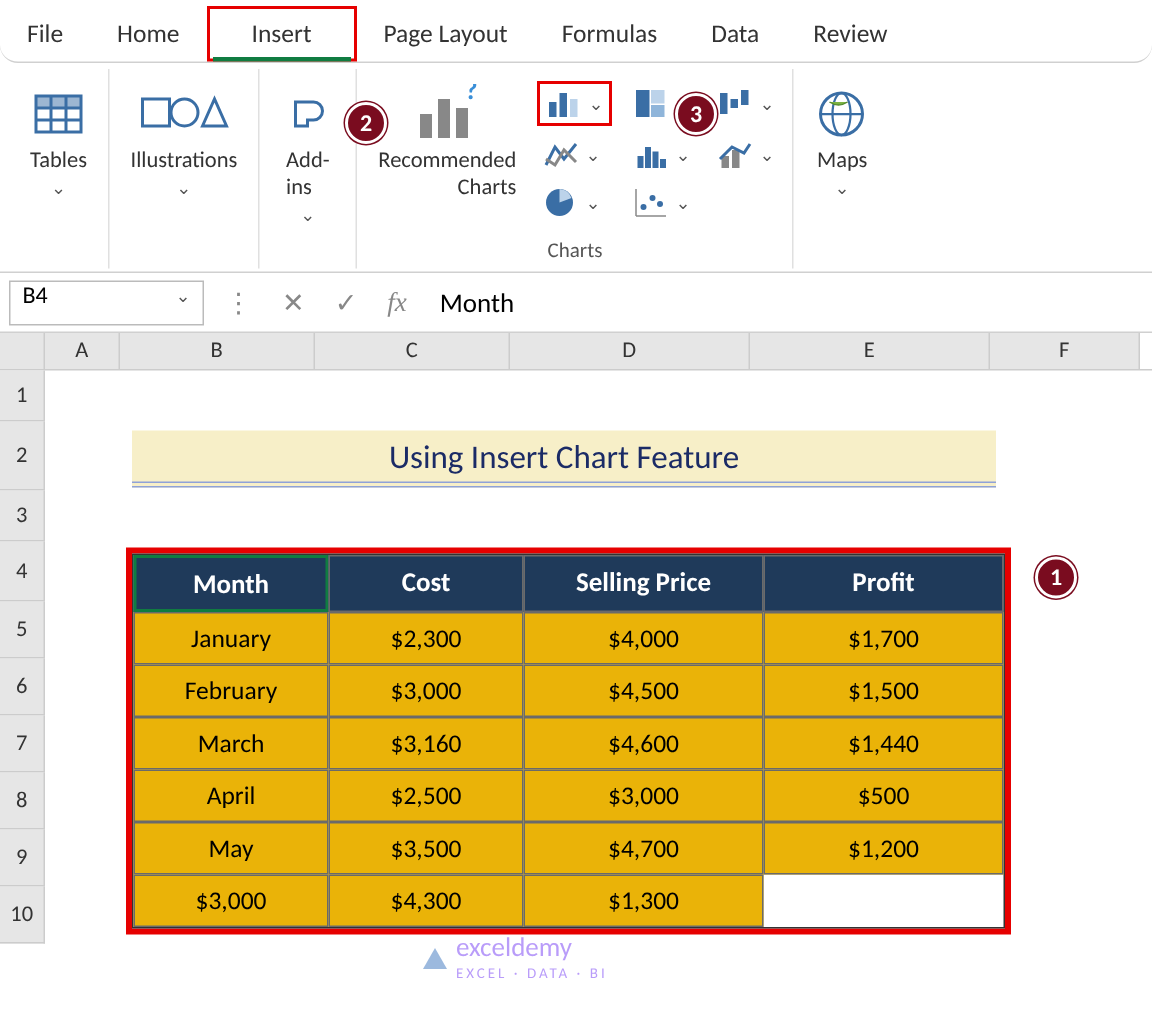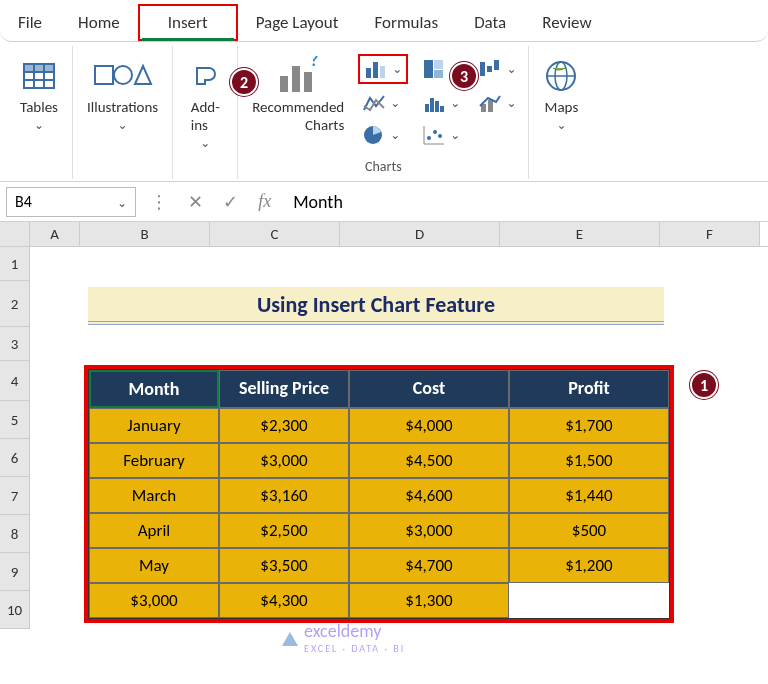--- a/index.html
+++ b/index.html
@@ -22,38 +22,38 @@
   .chev { font-size:12px; color:#555; margin-top:2px; }
   .chart-grid { display:grid; grid-template-columns: repeat(3, auto); gap:6px 10px; padding-top:4px; }
   .smallbtn { display:flex; align-items:center; cursor:pointer; padding:2px 4px; gap:4px; }
   .smallbtn .chev { margin-top:0; }
   .hl-red { border:2px solid #e60000; }
 
   .badge { position:absolute; width:28px; height:28px; border-radius:50%; background:#7a0c1f; color:#fff; display:flex; align-items:center; justify-content:center; font-size:16px; font-weight:bold; border:2px solid #fff; box-shadow:0 0 0 1px #7a0c1f; }
 
   
   .fbar { display:flex; align-items:center; border-bottom:1px solid #d0d0d0; height:40px; padding:0 6px; gap:8px; }
-  .namebox { width:130px; height:30px; border:1px solid #bbb; display:flex; align-items:center; justify-content:space-between; padding:0 8px; font-size:16px; }
+  .namebox { width:130px; height:30px; border:1px solid #bbb; display:flex; justify-content:space-between; padding:0 8px; font-size:16px; }
   .fbar .fbaricon { color:#888; font-size:18px; padding:0 6px; }
   .fx { font-style:italic; font-family:"Times New Roman",serif; }
   .formula-input { flex:1; font-size:18px; padding:4px 8px; border:none; }
 
   
   .sheet { position:relative; }
   .col-headers { display:grid; grid-template-columns: 30px 50px 130px 130px 160px 160px 100px; border-bottom:1px solid #ccc; }
   .colh, .rowh, .corner { background:#e6e6e6; border-right:1px solid #ccc; text-align:center; font-size:15px; color:#333; padding:3px 0; }
   .corner { background:#e6e6e6; }
   .rows { display:flex; }
   .row-headers { display:flex; flex-direction:column; width:30px; }
   .rowh { border-bottom:1px solid #ccc; height:34px; display:flex; align-items:center; justify-content:center; }
   .rowh.tall { height:46px; }
   .cells { position:relative; flex:1; }
 
   
-  .title-banner { position:absolute; left:58px; top:40px; width:576px; height:38px; background:#f7efc8; color:#1b2b66; font-size:22px; font-weight:bold; display:flex; align-items:center; justify-content:center; border-bottom:4px double #8fa2d8; }
+  .title-banner { position:absolute; left:58px; top:40px; width:576px; height:38px; background:#f7efc8; color:#1b2b66; font-size:22px; font-weight:normal; display:flex; align-items:center; justify-content:center; border-bottom:4px double #8fa2d8; }
 
   
   .data-table { position:absolute; left:54px; top:118px; border:4px solid #e60000; }
   .dt-inner { border:1px solid #333; }
   .dt-row { display:grid; grid-template-columns:130px 130px 160px 160px; }
   .dt-cell { border:1px solid #6a6a6a; padding:6px 0; text-align:center; font-size:17px; background:#eab308; }
   .dt-head .dt-cell { background:#1f3a5a; color:#fff; font-weight:bold; font-size:18px; }
   .dt-head .dt-cell.first { border:2px solid #107c41; }
 
   .watermark { position:absolute; left:280px; top:620px; color:#8b5cf6; font-size:18px; opacity:0.6; display:flex; align-items:center; gap:4px; }
@@ -260,22 +260,22 @@
       <div class="rowh" style="height:38px">9</div>
       <div class="rowh" style="height:38px">10</div>
     </div>
     <div class="cells">
       <div class="title-banner">Using Insert Chart Feature</div>
 
       <div class="data-table">
         <div class="dt-inner">
           <div class="dt-row dt-head">
             <div class="dt-cell first">Month</div>
+            <div class="dt-cell">Cost</div>
             <div class="dt-cell">Selling Price</div>
-            <div class="dt-cell">Cost</div>
             <div class="dt-cell">Profit</div>
           </div>
           <div class="dt-row">
             <div class="dt-cell">January</div>
             <div class="dt-cell">$2,300</div>
             <div class="dt-cell">$4,000</div>
             <div class="dt-cell">$1,700</div>
           </div>
           <div class="dt-row">
             <div class="dt-cell">February</div>

